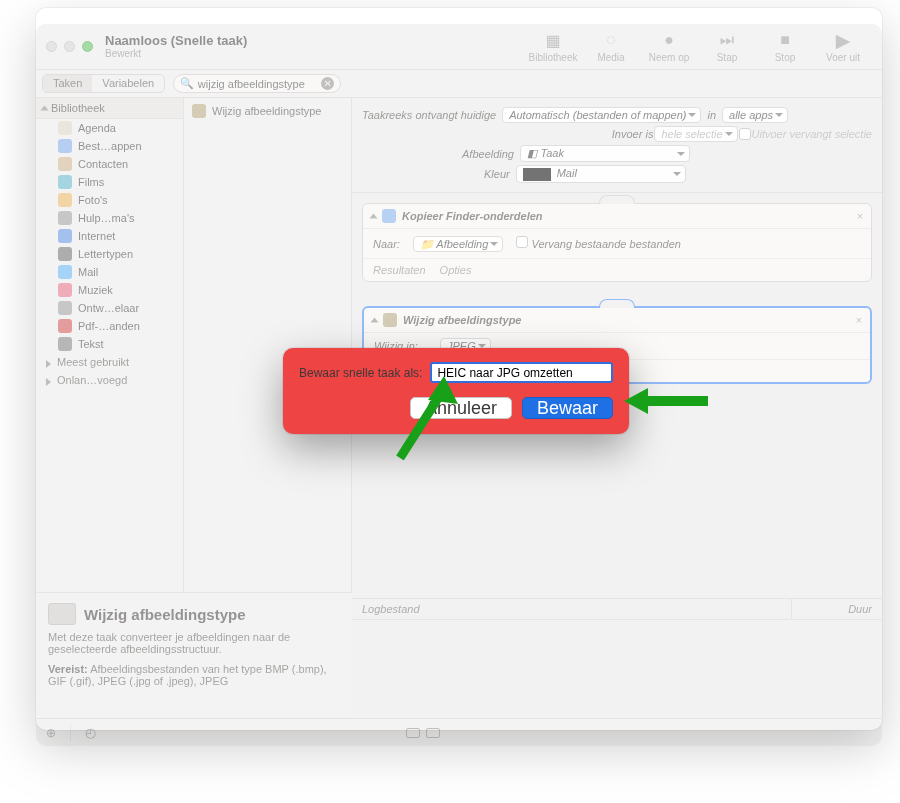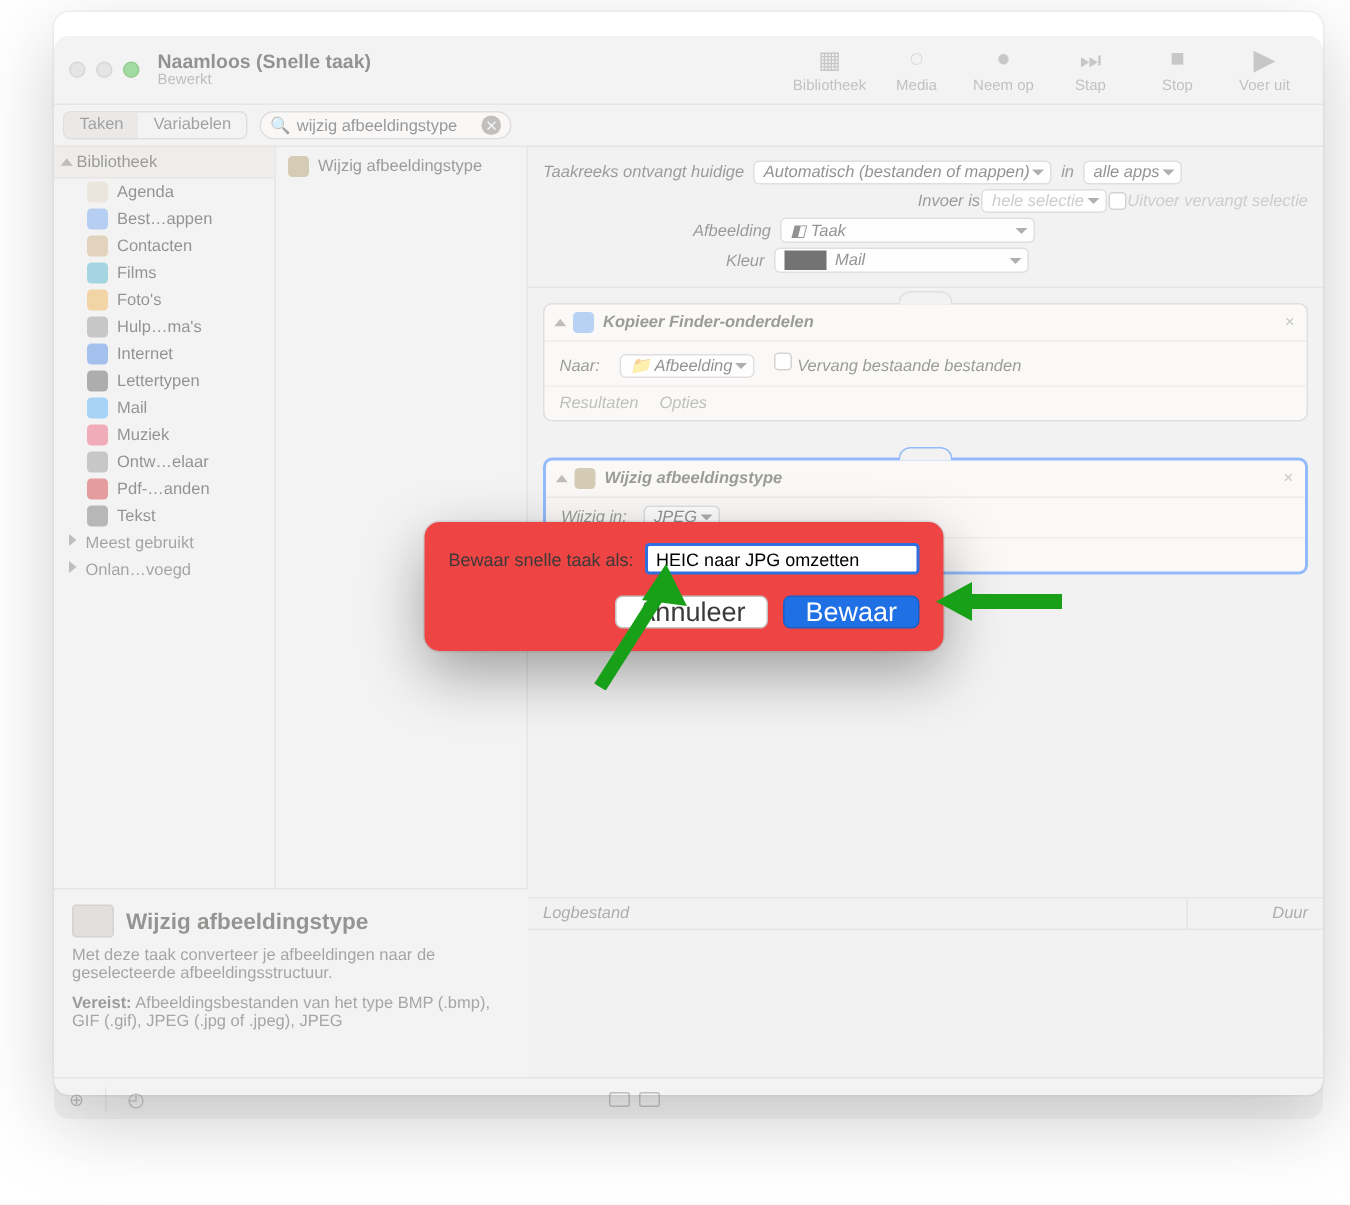--- a/index.html
+++ b/index.html
@@ -46,21 +46,21 @@
   
   .cols { position:absolute; top:74px; bottom:28px; left:0; right:0; display:flex; }
   .col1 { width:148px; border-right:1px solid #d2cfce; overflow:auto; font-size:11px;}
   .col2 { width:168px; border-right:1px solid #d2cfce; }
   .col3 { flex:1; background:#eae8e7; display:flex; flex-direction:column;font-style:italic;}
 
   .lib-head { display:flex; align-items:center; gap:4px; padding:4px 6px; background:#e0dedc;
     border-bottom:1px solid #d2cfce; color:#4b4a48;}
   .lib-item { display:flex; align-items:center; gap:6px; padding:2px 4px 2px 22px; color:#3c3b3a;}
   .lib-item .ico{width:14px;height:14px;border-radius:3px;display:inline-block;}
-  .lib-foot { padding:3px 6px 3px 10px; color:#5b5a58; display:flex;align-items:flex-start;gap:6px;}
+  .lib-foot { padding:3px 6px 3px 10px; color:#5b5a58; display:flex;align-items:flex-end;gap:6px;}
   .tri{display:inline-block;border-style:solid;border-width:4px 5px 4px 0;
     border-color:transparent #8a8986 transparent transparent;transform:rotate(180deg);}
   .tri.down{transform:rotate(90deg);}
 
   .action-row{display:flex;align-items:center;gap:6px;padding:6px 8px;font-size:11px;color:#4a4947;}
   .action-row .ai{width:14px;height:14px;background:#b2a27b;border-radius:3px;}
 
   
   .desc { position:absolute; bottom:28px; left:0; width:316px; height:126px;
     background:#eceae9; border-top:1px solid #d2cfce; padding:10px 12px; font-size:11px;
@@ -304,21 +304,21 @@
         <div class="card sel2">
           <div class="notch inset"></div>
           <div class="chead">
             <span class="tri down"></span>
             <span class="ci" style="background:#b2a27b"></span>
             <b>Wijzig afbeeldingstype</b>
             <span class="cx">×</span>
           </div>
           <div class="cbody">
             <span>Wijzig in:</span>
-            <span class="sel" style="margin-left:8px">JPEG</span>
+            <span class="sel" style="margin-left:19px">JPEG</span>
           </div>
           <div class="cfoot">
             <span>Resultaten</span>
             <span>Opties</span>
           </div>
         </div>
       </div>
 
       <div style="flex:1"></div>
       <div class="logpane">

